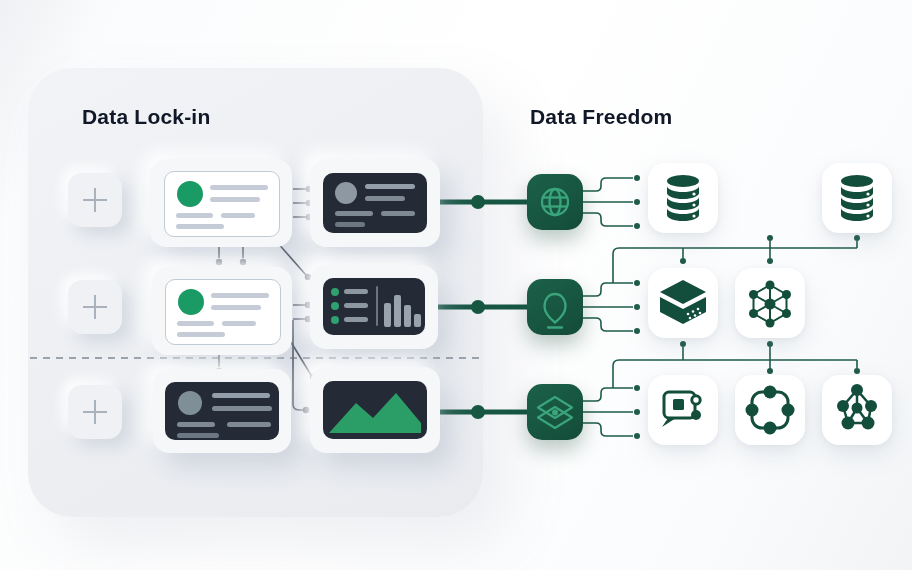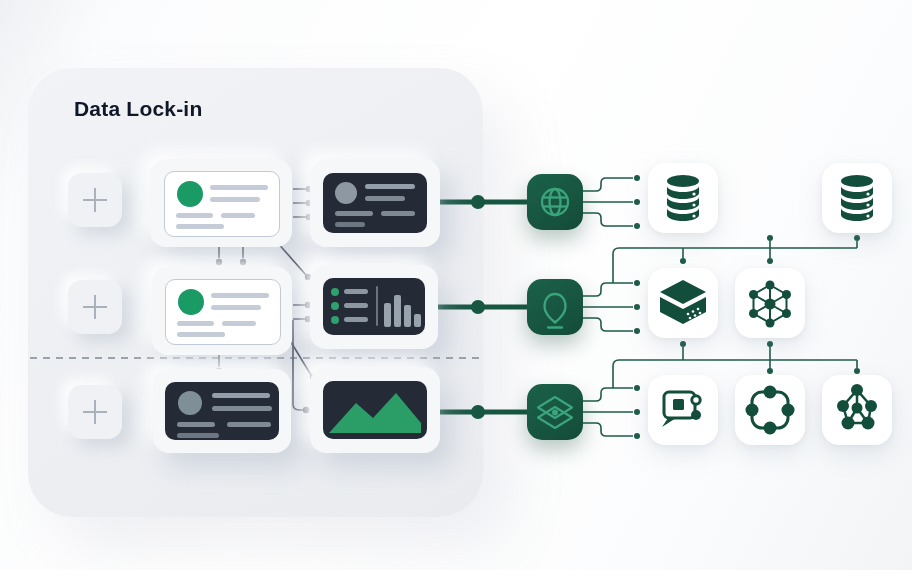--- a/index.html
+++ b/index.html
@@ -1,21 +1,21 @@
 <!DOCTYPE html>
 <html><head>
 <meta charset="utf-8">
 <style>
   html,body{margin:0;padding:0;background:#e8eaee;font-family:"Liberation Sans",sans-serif;}
   .stage{position:relative;width:912px;height:570px;overflow:hidden;
     background:linear-gradient(118deg,#eef0f3 0%,#fbfcfd 10%,#ffffff 45%,#fbfcfd 78%,#f2f4f6 100%);}
   .panel{position:absolute;left:28px;top:68px;width:455px;height:449px;border-radius:44px;
     background:linear-gradient(150deg,#f1f3f6 0%,#e9ebef 100%);
     box-shadow:26px 30px 60px rgba(140,152,172,.14);z-index:0;}
-  .title{position:absolute;margin:4px;font-size:21px;font-weight:700;color:#101828;letter-spacing:.2px;z-index:3;}
+  .title{position:absolute;margin:12px;font-size:21px;font-weight:700;color:#101828;letter-spacing:.2px;z-index:3;}
   .t-left{left:70px;top:93px;}
   .t-right{left:518px;top:93px;}
   .wires{position:absolute;left:0;top:0;z-index:1;}
   .plus{position:absolute;left:68px;width:54px;height:54px;border-radius:14px;background:#eff1f4;z-index:2;
     box-shadow:8px 8px 16px rgba(152,164,182,.30),-6px -6px 12px rgba(255,255,255,.95);
     display:flex;align-items:center;justify-content:center;}
   .pad{position:absolute;border-radius:16px;background:#f5f7f9;z-index:2;
     box-shadow:12px 14px 26px rgba(150,163,182,.32),-8px -8px 16px rgba(255,255,255,.95);}
   .card{position:absolute;border-radius:10px;}
   .card.white{background:#ffffff;border:1.5px solid #c2cad6;}
@@ -30,20 +30,21 @@
     box-shadow:0 10px 24px rgba(125,140,160,.16),0 2px 6px rgba(125,140,160,.10);
     display:flex;align-items:center;justify-content:center;}
 </style>
 </head>
 <body>
 
 <div class="stage">
 
   <div class="panel"></div>
   <h1 class="title t-left">Data Lock-in</h1>
+  <h1 class="title t-right">Data Freedom</h1>
 
   <svg class="wires" width="912" height="570" viewBox="0 0 912 570">
 
     <line x1="30" y1="358" x2="483" y2="358" stroke="#9aa2ad" stroke-width="2" stroke-dasharray="7 6"></line>
 
     <g stroke="#49505e" stroke-width="1.6" fill="none">
       <path d="M293,189 H306"></path>
         <path d="M293,203 H306"></path>
         <path d="M293,217 H306"></path>
       <path d="M219,246 V258"></path>

